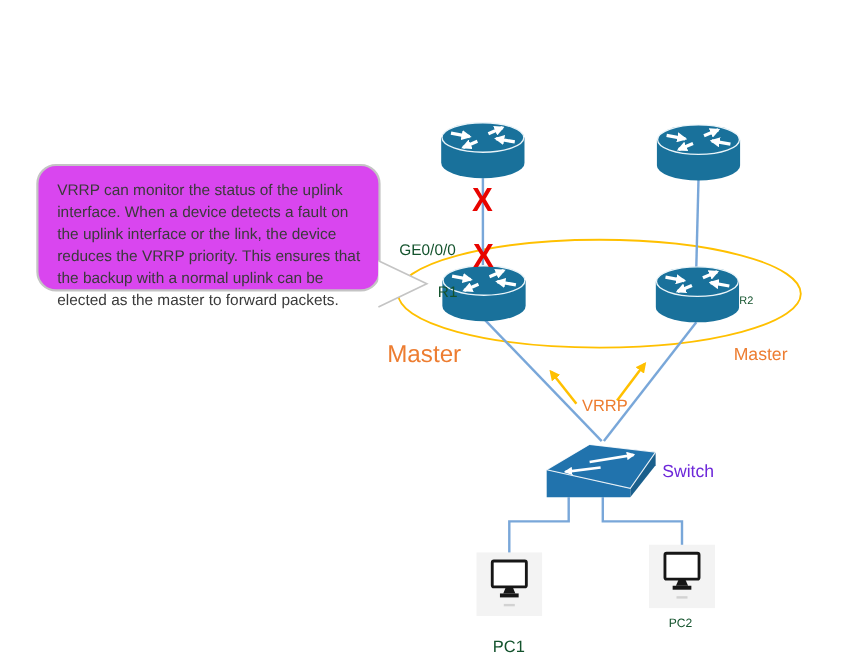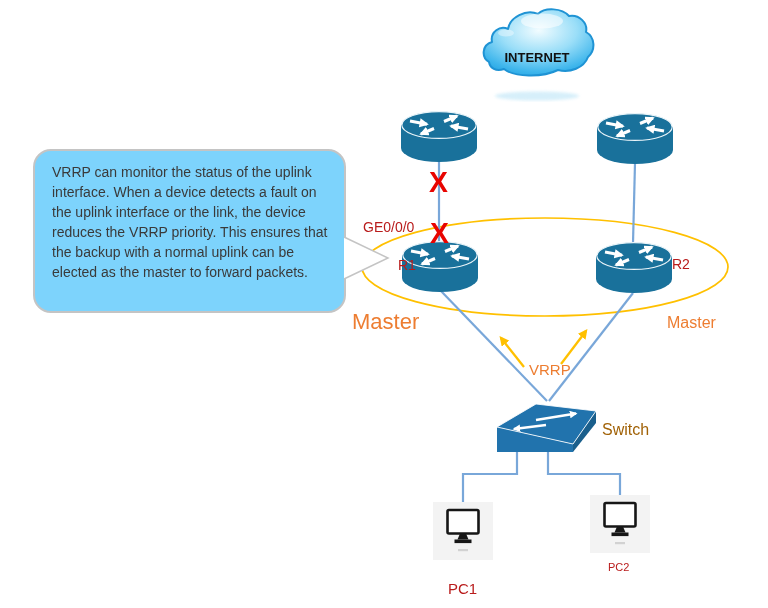--- a/index.html
+++ b/index.html
@@ -1,25 +1,25 @@
 <!DOCTYPE html>
 <html style="--device: #19719b; --device_switch: #2173ad; --device_switch_side: #1a5f8c; --link: #79a7d9; --ellipse: #ffc000; --accent_orange: #ed7d31; --fault_red: #e80400; --callout_border: #c4c4c4; --text: #3a3a3a;"><head>
 <meta charset="utf-8">
 <style>
   html,body{margin:0;padding:0;background:#fff;}
   #canvas{position:relative;width:768px;height:608px;background:#fff;overflow:hidden;
           font-family:"Liberation Sans",sans-serif;}
   svg{display:block;}
   
-  #callout{position:absolute;left:33px;top:149px;width:313px;height:164px;box-sizing:border-box;
-           background:#7dd3fc;border:2px solid var(--callout_border,#c4c4c4);border-radius:18px;z-index:1;}
+  #callout{position:absolute;left:33px;top:149px;width:313px;height:116px;box-sizing:border-box;
+           background:#d946ef;border:2px solid var(--callout_border,#c4c4c4);border-radius:18px;z-index:1;}
   #callout .txt{padding:11px 10px 10px 17px;font-size:14px;line-height:20px;color:var(--text,#3a3a3a);}
   #overlay{position:absolute;left:0;top:0;z-index:2;pointer-events:none;}
   .dev-node{position:absolute;z-index:3;}
-  .lbl{position:absolute;z-index:4;white-space:nowrap;color:#b91c1c;}
+  .lbl{position:absolute;z-index:4;white-space:nowrap;color:#14532d;}
   .fault{position:absolute;z-index:4;color:var(--fault_red,#e80400);font-weight:700;font-size:27px;
          line-height:1;transform:scale(1.05,1.12);transform-origin:top left;}
   .orange{color:var(--accent_orange,#ed7d31);}
   
   .link{stroke:var(--link,#79a7d9);stroke-width:2.2;fill:none;}
   .ring{stroke:var(--ellipse,#ffc000);stroke-width:1.7;fill:none;}
   .golda{stroke:var(--ellipse,#ffc000);stroke-width:2.3;fill:none;}
   .tail{fill:#fff;stroke:var(--callout_border,#c4c4c4);stroke-width:1.5;}
   .dev{fill:var(--device,#19719b);}
   .rim{stroke:#e9f4f9;stroke-width:1.2;}
@@ -80,31 +80,20 @@
     <path class="link" d="M548,452 L548,474 L620,474 L620,496"></path>
     <path class="golda" d="M524,367 L501,338" marker-end="url(#ahg)"></path>
     <path class="golda" d="M561,364 L586,331" marker-end="url(#ahg)"></path>
     <path class="tail" d="M344,237 L388,258 L344,279"></path>
   </svg>
 
   <div id="callout">
     <div class="txt">VRRP can monitor the status of the uplink interface. When a device detects a fault on the uplink interface or the link, the device reduces the VRRP priority. This ensures that the backup with a normal uplink can be elected as the master to forward packets.</div>
   </div>
 
-  <div class="dev-node" style="left:476px;top:6px">
-    <svg width="122" height="96" viewBox="0 0 122 96">
-      <ellipse cx="61" cy="90" rx="42" ry="4.5" fill="#b5e2f6" opacity="0.55" filter="url(#soft)"></ellipse>
-      <path d="M13,56 C5,51 6,39 16,36 C14,26 24,19 32,23 C34,11 50,3 62,8 C69,1 86,2 93,10
-               C103,8 112,17 110,26 C119,31 120,44 112,51 C108,62 94,67 82,64 C66,72 38,71 28,63
-               C20,66 14,62 13,56 Z" fill="url(#cldg)" stroke="#1f93d4" stroke-width="2" stroke-linejoin="round"></path>
-      <ellipse cx="66" cy="15" rx="21" ry="7.5" fill="#ffffff" opacity="0.55"></ellipse>
-      <ellipse cx="30" cy="27" rx="8" ry="3.5" fill="#ffffff" opacity="0.4"></ellipse>
-      <text x="61" y="56" text-anchor="middle" font-size="13" font-weight="600" fill="#111111">INTERNET</text>
-    </svg>
-  </div>
 
   <div class="dev-node" style="left:401px;top:111px">
     <svg width="76" height="52" viewBox="0 0 76 52">
         <use href="#routerG"></use>
       </svg>
   </div>
   <div class="dev-node" style="left:597px;top:113px">
     <svg width="76" height="52" viewBox="0 0 76 52">
         <use href="#routerG"></use>
       </svg>
@@ -140,21 +129,21 @@
     <svg width="60" height="58" viewBox="0 0 60 58">
         <use href="#pcG"></use>
       </svg>
   </div>
 
   <div class="fault" style="left:429px;top:167px">X</div>
   <div class="fault" style="left:430px;top:218px">X</div>
 
   <div class="lbl" style="left:363px;top:219px;font-size:14px">GE0/0/0</div>
   <div class="lbl" style="left:398px;top:257px;font-size:14px">R1</div>
-  <div class="lbl" style="left:672px;top:256px;font-size:14px">R2</div>
+  <div class="lbl" style="left:672px;top:268px;font-size:10px">R2</div>
   <div class="lbl orange" style="left:352px;top:309px;font-size:22px">Master</div>
   <div class="lbl orange" style="left:667px;top:314px;font-size:16px">Master</div>
   <div class="lbl orange" style="left:529px;top:361px;font-size:15px;font-weight:400">VRRP</div>
-  <div class="lbl" style="left:602px;top:421px;font-size:16px;color:#a16207">Switch</div>
+  <div class="lbl" style="left:602px;top:421px;font-size:16px;color:#6d28d9">Switch</div>
   <div class="lbl" style="left:448px;top:580px;font-size:15px">PC1</div>
   <div class="lbl" style="left:608px;top:561px;font-size:11px">PC2</div>
 
 </div>
 
 </body></html>

